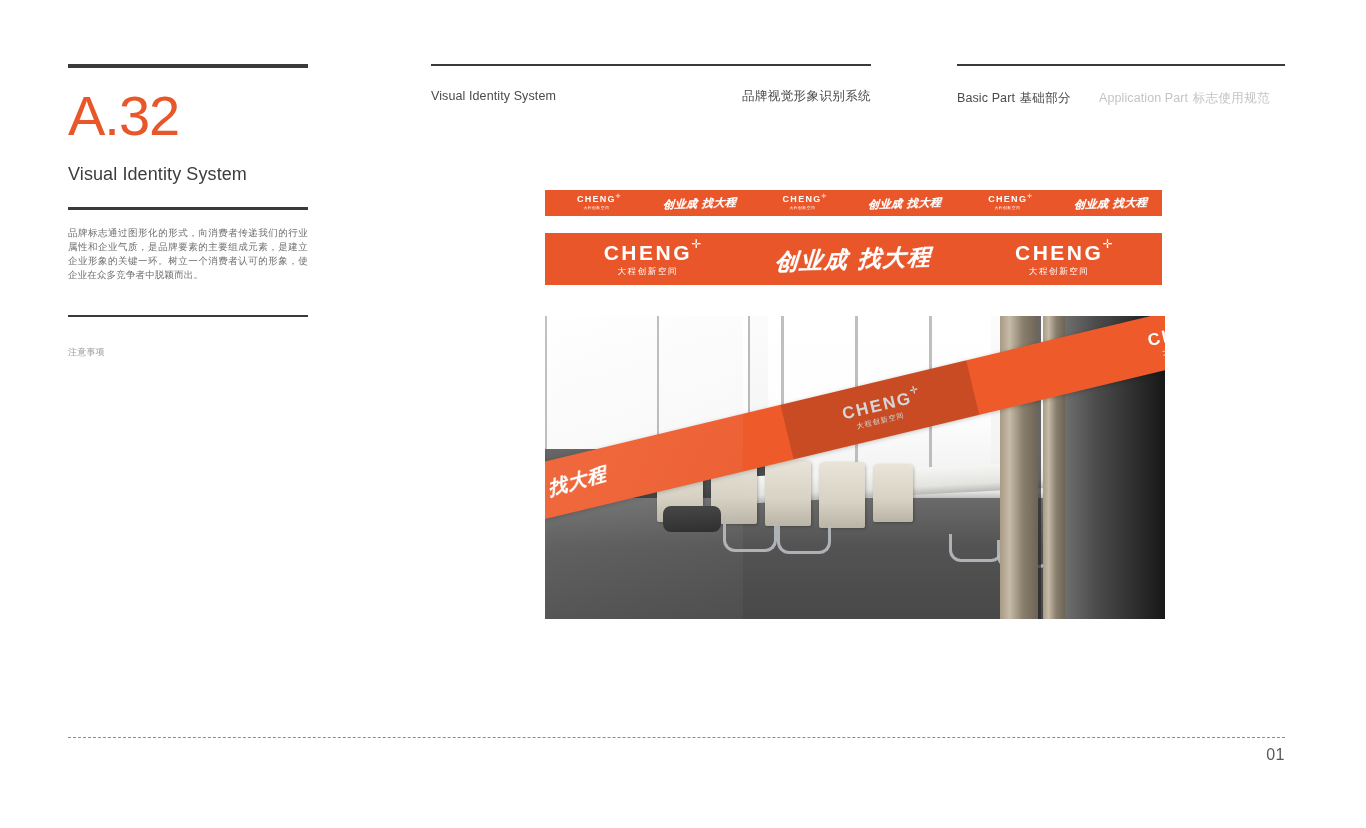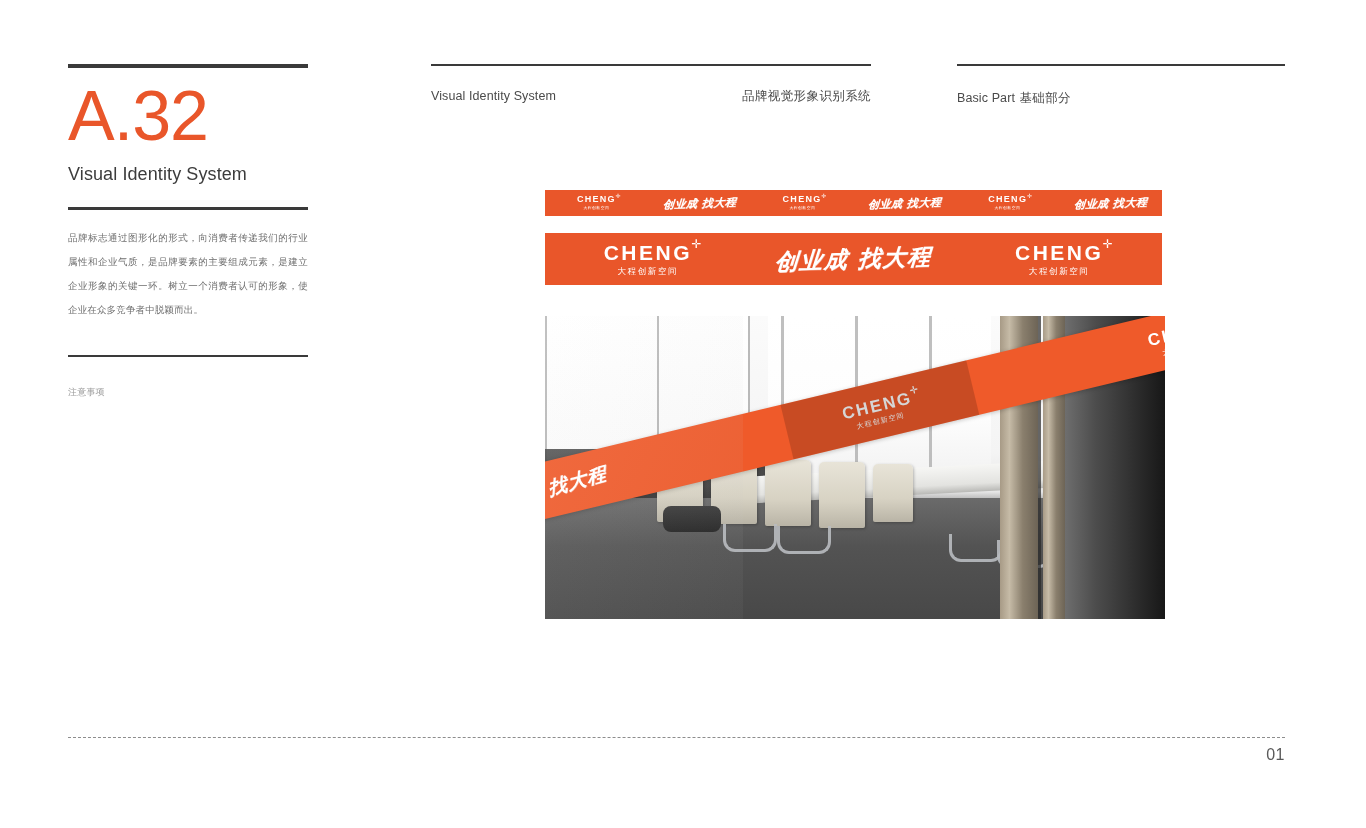--- a/index.html
+++ b/index.html
@@ -34,21 +34,21 @@
     height: 3px;
     background: #3a3a3a;
     width: 100%;
   }
   .rule-thin {
     height: 2px;
     background: #3a3a3a;
     width: 100%;
   }
   .chapter-num {
-    font-size: 70px;
+    font-size: 56px;
     line-height: 76px;
     color: #e9562a;
     font-weight: 300;
     letter-spacing: -1px;
     margin-top: 10px;
     font-family: "Liberation Sans", "DejaVu Sans", sans-serif;
   }
   .chapter-sub {
     font-size: 18px;
     line-height: 24px;
@@ -70,21 +70,21 @@
   .section-band-label {
     color: #ffffff;
     font-size: 17px;
     font-weight: 500;
     letter-spacing: 1px;
   }
 
   .body-copy {
     margin-top: 16px;
     font-size: 9.5px;
-    line-height: 24px;
+    line-height: 14px;
     color: #6e6e6e;
     letter-spacing: 0.15px;
     text-align: justify;
   }
 
   .rule-before-note { margin-top: 33px; }
 
   .note-block { margin-top: 27px; }
   .note-title {
     font-size: 9px;
@@ -397,20 +397,24 @@
     </div>
   </div>
 
   <div class="hdr" id="hdr-right">
     <div class="hdr-rule"></div>
     <div class="hdr-row">
       <span>
         <span class="hdr-en">Basic Part</span>
         <span class="hdr-cn">基础部分</span>
       </span>
+      <span class="hdr-muted">
+        <span class="hdr-en">Application Part</span>
+        <span class="hdr-cn">标志使用规范</span>
+      </span>
     </div>
   </div>
 
   <div class="banner" id="banner-thin">
 
     <div class="seg">
       <span class="lockup sm">
         <span class="wordmark">
           <span>CHENG</span>
           <span class="plus">✛</span>

